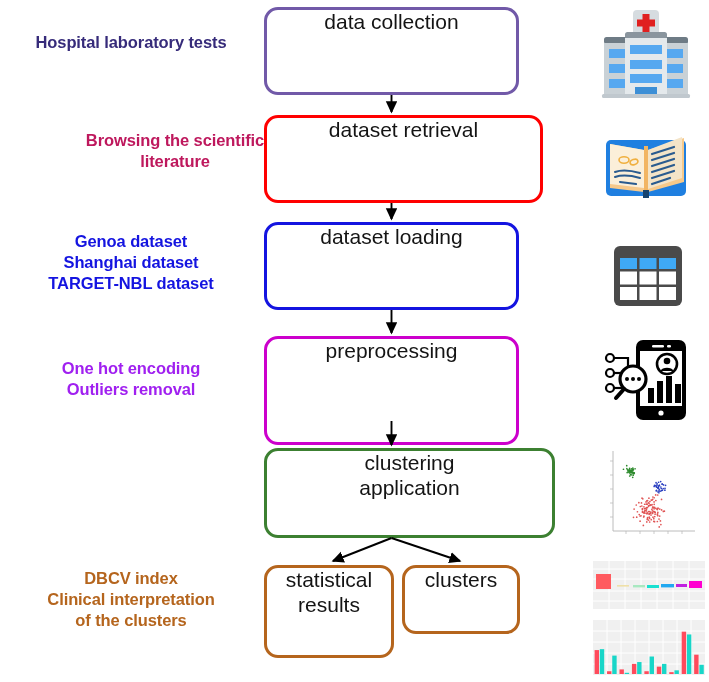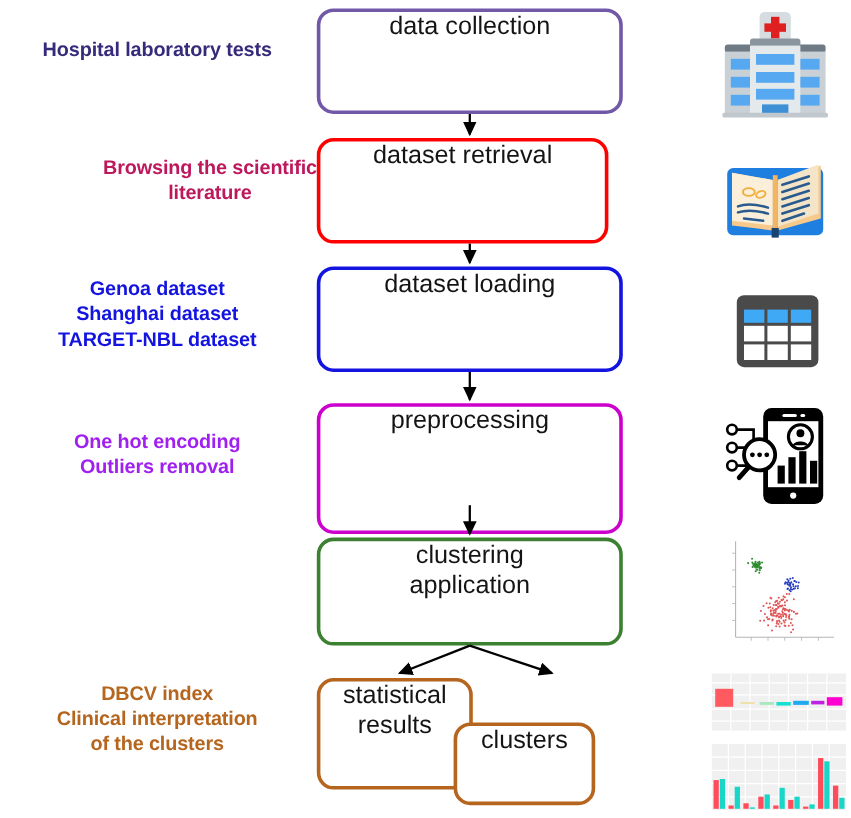--- a/index.html
+++ b/index.html
@@ -90,43 +90,43 @@
 
 
   <div class="side-label" style="left:6px; top:568px; width:250px; color:#B5651D;">DBCV index
 Clinical interpretation
 of the clusters</div>
 
   <div class="flow-box" style="left:264px; top:7px; width:255px; height:88px; border-color:#7159A8; border-width:3px;">
     <span class="box-label">data collection</span>
   </div>
 
-  <div class="flow-box" style="left:264px; top:115px; width:243px; height:88px; border-color:#FF0000; border-width:3px;">
+  <div class="flow-box" style="left:264px; top:115px; width:279px; height:88px; border-color:#FF0000; border-width:3px;">
     <span class="box-label">dataset retrieval</span>
   </div>
 
   <div class="flow-box" style="left:264px; top:222px; width:255px; height:88px; border-color:#1414E0; border-width:3px;">
     <span class="box-label">dataset loading</span>
   </div>
 
   <div class="flow-box" style="left:264px; top:336px; width:255px; height:109px; border-color:#CC00CC; border-width:3px;">
     <span class="box-label">preprocessing</span>
   </div>
 
-  <div class="flow-box" style="left:264px; top:448px; width:255px; height:90px; border-color:#3C8031; border-width:3px;">
+  <div class="flow-box" style="left:264px; top:448px; width:291px; height:90px; border-color:#3C8031; border-width:3px;">
     <span class="box-label">clustering
 application</span>
   </div>
 
   <div class="flow-box" style="left:264px; top:565px; width:130px; height:93px; border-color:#B5651D; border-width:3px;">
     <span class="box-label">statistical
 results</span>
   </div>
 
-  <div class="flow-box" style="left:378px; top:565px; width:118px; height:69px; border-color:#B5651D; border-width:3px;margin-top:37px;">
+  <div class="flow-box" style="left:402px; top:565px; width:118px; height:69px; border-color:#B5651D; border-width:3px;">
     <span class="box-label">clusters</span>
   </div>
 
   <svg class="connector-layer" viewBox="0 0 709 682" width="709" height="682">
     <defs>
       <marker id="arrowhead" markerWidth="7" markerHeight="7" refX="5.6" refY="3" orient="auto">
         <polygon points="0 0, 6.4 3, 0 6" fill="#000000"></polygon>
       </marker>
       <marker id="arrowhead-diag" markerWidth="7" markerHeight="7" refX="5.6" refY="3" orient="auto">
         <polygon points="0 0, 6.4 3, 0 6" fill="#000000"></polygon>

